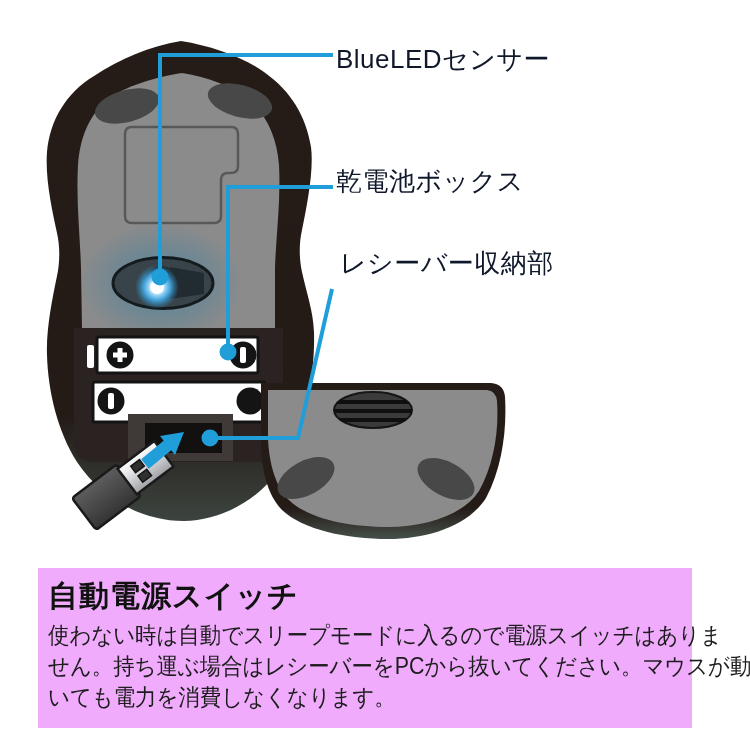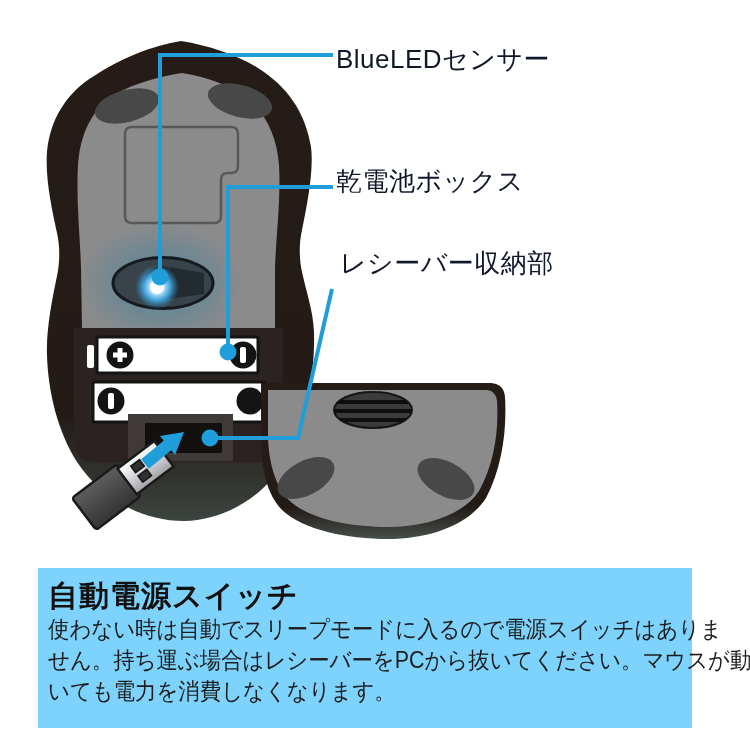--- a/index.html
+++ b/index.html
@@ -11,27 +11,27 @@
   .callout-label{
     position:absolute;color:#0f172a;font-size:26px;line-height:32px;
     letter-spacing:0.5px;white-space:nowrap;
   }
   .callout-label .ln{display:block;}
   #label-sensor{left:336px;top:43px;}
   #label-battery{left:336px;top:165px;}
   #label-receiver{left:340px;top:247px;}
   .note-box{
     position:absolute;left:38px;top:568px;width:654px;height:160px;
-    background:#7dd3fc;box-sizing:border-box;padding:10px 10px 0 10px;
+    background:#f0abfc;box-sizing:border-box;padding:10px 10px 0 10px;
   }
   .note-title{
     color:#111111;font-size:30px;font-weight:bold;line-height:36px;
     letter-spacing:1px;white-space:nowrap;
   }
-  .note-body{}
+  .note-body{margin-top:6px;}
   .note-body .bl{
     display:block;color:#1c1c1c;font-size:23px;line-height:31px;
     white-space:nowrap;transform:scaleX(0.93);transform-origin:left center;
   }
 </style>
 </head>
 <body>
 
 <div class="stage">
 

